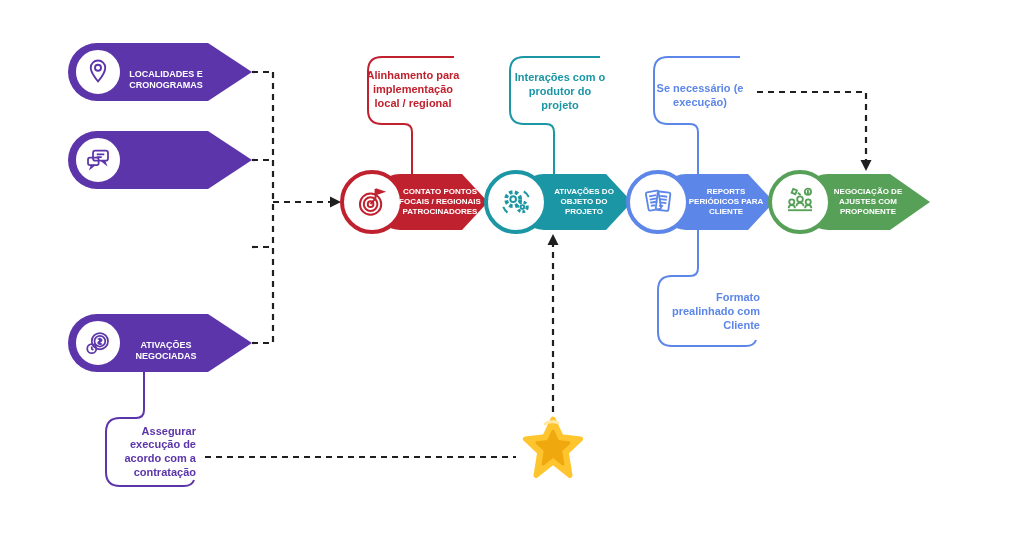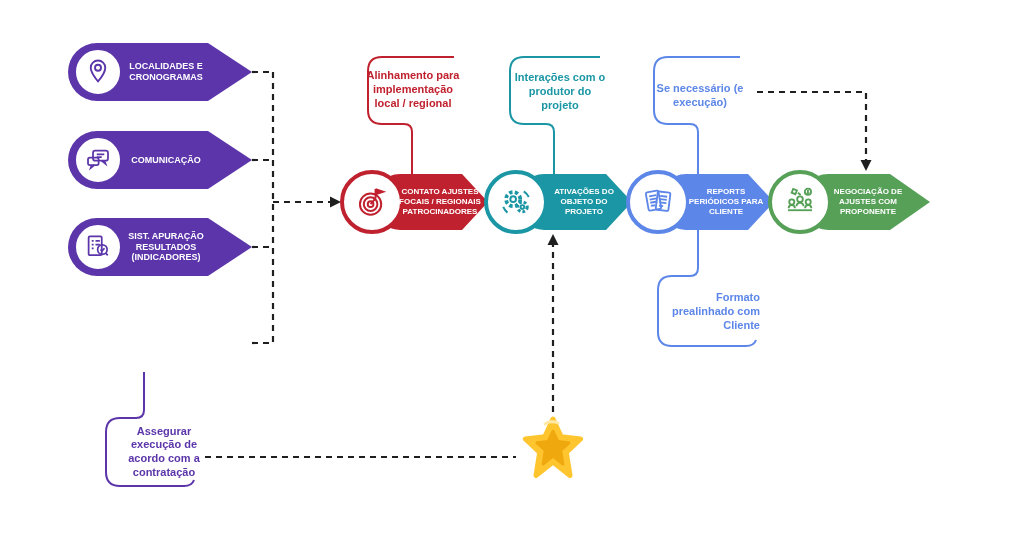--- a/index.html
+++ b/index.html
@@ -17,21 +17,21 @@
   
   .badge{position:absolute;left:68px;width:184px;height:58px;}
   .badge-body{position:absolute;left:0;top:0;width:140px;height:58px;background:#5B35A9;
               border-radius:29px 0 0 29px;}
   .badge-tip{position:absolute;left:140px;top:0;width:0;height:0;
              border-top:29px solid transparent;border-bottom:29px solid transparent;
              border-left:44px solid #5B35A9;}
   .badge-circle{position:absolute;left:5px;top:4px;width:44px;height:44px;background:#fff;
                 border:3px solid #5B35A9;border-radius:50%;color:#5B35A9;
                 display:flex;align-items:center;justify-content:center;}
-  .badge-label{position:absolute;left:56px;top:0;width:84px;height:58px;display:flex;
+  .badge-label{position:absolute;left:56px;top:8px;width:84px;height:58px;display:flex;
                align-items:center;justify-content:center;text-align:center;color:#fff;
                font-size:9px;font-weight:bold;line-height:1.2;}
   
   .node{position:absolute;top:170px;width:172px;height:64px;}
   .node-body{position:absolute;left:32px;top:4px;width:90px;height:56px;border-radius:28px 0 0 28px;}
   .node-tip{position:absolute;left:122px;top:4px;width:0;height:0;
             border-top:28px solid transparent;border-bottom:28px solid transparent;}
   .node-circle{position:absolute;left:0;top:0;width:56px;height:56px;background:#fff;
                border-radius:50%;display:flex;align-items:center;justify-content:center;}
   .node-label{position:absolute;left:58px;top:4px;width:84px;height:56px;display:flex;
@@ -49,21 +49,21 @@
   .callout{position:absolute;display:flex;align-items:center;justify-content:center;
            text-align:center;font-size:11px;font-weight:bold;line-height:1.25;}
   .callout.red{color:#C0212E;}
   .callout.teal{color:#1B96A4;}
   .callout.blue{color:#5C86E8;}
   .callout.purple{color:#5B35A9;}
   #co-alignment{left:366px;top:60px;width:94px;height:60px;}
   #co-interactions{left:512px;top:66px;width:96px;height:52px;}
   #co-ifneeded{left:652px;top:72px;width:96px;height:48px;}
   #co-format{left:658px;top:286px;width:102px;height:52px;text-align:right;}
-  #co-assure{left:116px;top:422px;width:96px;height:60px;}
+  #co-assure{left:100px;top:422px;width:96px;height:60px;text-align:right;}
   
   #star{position:absolute;left:521px;top:414px;}
   svg.ic{display:block;}
 </style>
 </head>
 <body>
 
 <div class="canvas">
 
   <svg class="wires" viewBox="0 0 1024 534" xmlns="http://www.w3.org/2000/svg">
@@ -113,53 +113,52 @@
     <div class="badge-tip"></div>
     <div class="badge-circle">
       <svg class="ic" width="30" height="30" viewBox="0 0 24 24" fill="none" stroke="currentColor" stroke-width="1.4">
         <rect x="8" y="4.5" width="12" height="8" rx="1.8"></rect>
         <path d="M11 7.5h6 M11 9.7h4"></path>
         <path d="M17 12.5l1 2.6-3.2-2.6"></path>
         <rect x="4" y="10" width="8.5" height="6" rx="1.5"></rect>
         <path d="M7 16l-.8 2.3 2.9-2.3"></path>
       </svg>
     </div>
-    <div class="badge-label">COMUNICAÇÃO</div>
-  </div>
-
-  <div class="badge" style="top:218px">
+  </div>
+
+
+  <div class="badge" style="top:314px">
     <div class="badge-body"></div>
     <div class="badge-tip"></div>
     <div class="badge-circle">
       <svg class="ic" width="30" height="30" viewBox="0 0 24 24" fill="none" stroke="currentColor" stroke-width="1.4">
-        <rect x="4.5" y="3.5" width="10.5" height="15" rx="1"></rect>
-        <path d="M7 7h1.5 M10 7h3.5 M7 10h1.5 M10 10h3.5 M7 13h1.5"></path>
-        <circle cx="15.5" cy="14" r="3.8"></circle>
-        <path d="M14 14l1.2 1.2 2-2.2"></path>
-        <path d="M18.2 16.9l1.6 1.8"></path>
-      </svg>
-    </div>
-    <div class="badge-label">SIST. APURAÇÃO RESULTADOS (INDICADORES)</div>
-  </div>
-
+        <circle cx="13.5" cy="10.5" r="6.5"></circle>
+        <circle cx="13.5" cy="10.5" r="4.3"></circle>
+        <path d="M13.5 7.8v5.4 M12 9.2c.5-.8 2.4-.8 2.8.2.3 1-.7 1.3-1.3 1.4-.6.1-1.6.4-1.3 1.4.4 1 2.3 1 2.8.2"></path>
+        <circle cx="7" cy="16.5" r="3.6"></circle>
+        <path d="M7 14.8v1.9l1.3 1"></path>
+      </svg>
+    </div>
+    <div class="badge-label">ATIVAÇÕES NEGOCIADAS</div>
+  </div>
 
   <div class="node red" style="left:340px">
     <div class="node-body"></div>
     <div class="node-tip"></div>
     <div class="node-circle">
       <svg class="ic" width="34" height="34" viewBox="0 0 24 24" fill="none" stroke="currentColor" stroke-width="1.4">
         <circle cx="11" cy="13.5" r="7.5"></circle>
         <circle cx="11" cy="13.5" r="4.8"></circle>
         <circle cx="11" cy="13.5" r="2"></circle>
         <path d="M11 13.5l3.5-4"></path>
         <path d="M14.5 9.5V2.8"></path>
         <path d="M14.5 3l5.3 1.7-5.3 1.8" fill="currentColor"></path>
       </svg>
     </div>
-    <div class="node-label">CONTATO AJUSTES FOCAIS / REGIONAIS PATROCINADORES</div>
+    <div class="node-label">CONTATO PONTOS FOCAIS / REGIONAIS PATROCINADORES</div>
   </div>
 
   <div class="node teal" style="left:484px">
     <div class="node-body"></div>
     <div class="node-tip"></div>
     <div class="node-circle">
       <svg class="ic" width="34" height="34" viewBox="0 0 24 24" fill="none" stroke="currentColor" stroke-width="1.4">
         <circle cx="10" cy="10" r="5" stroke-width="2.6" stroke-dasharray="2.4 1.7"></circle>
         <circle cx="10" cy="10" r="2"></circle>
         <circle cx="16.5" cy="15.5" r="3.4" stroke-width="2.2" stroke-dasharray="1.9 1.4"></circle>

